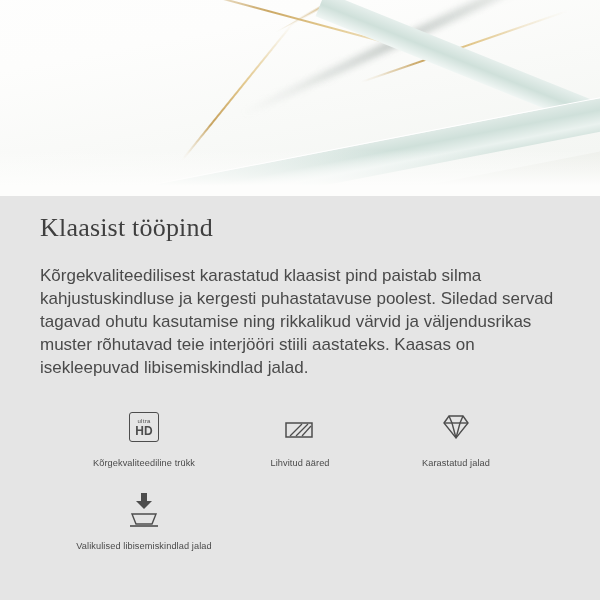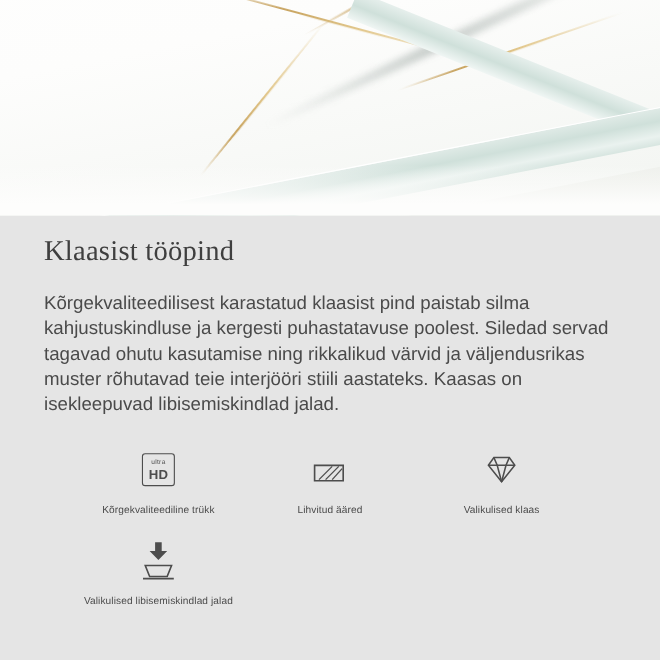--- a/index.html
+++ b/index.html
@@ -196,21 +196,21 @@
 
       <div class="feature">
         <div class="ico">
           <svg width="38" height="32" viewBox="0 0 38 32" fill="none" stroke="#4d4d4d" stroke-width="1.4">
             <path d="M7 12 L12 5 L26 5 L31 12 L19 27 Z"></path>
             <path d="M7 12 L31 12"></path>
             <path d="M12 5 L15 12 L19 27"></path>
             <path d="M26 5 L23 12 L19 27"></path>
           </svg>
         </div>
-        <div class="cap">Valikulised klaas</div>
+        <div class="cap">Karastatud jalad</div>
       </div>
 
       <div class="feature">
         <div class="ico">
           <svg width="34" height="36" viewBox="0 0 34 36" fill="none" stroke="#4d4d4d" stroke-width="1.4">
             <path d="M14 1 L14 9 L9 9 L17 17 L25 9 L20 9 L20 1 Z" fill="#4d4d4d" stroke="none"></path>
             <path d="M5 22 L29 22 L25 32 L9 32 Z"></path>
             <path d="M3 34 L31 34" stroke-width="1.6"></path>
           </svg>
         </div>

